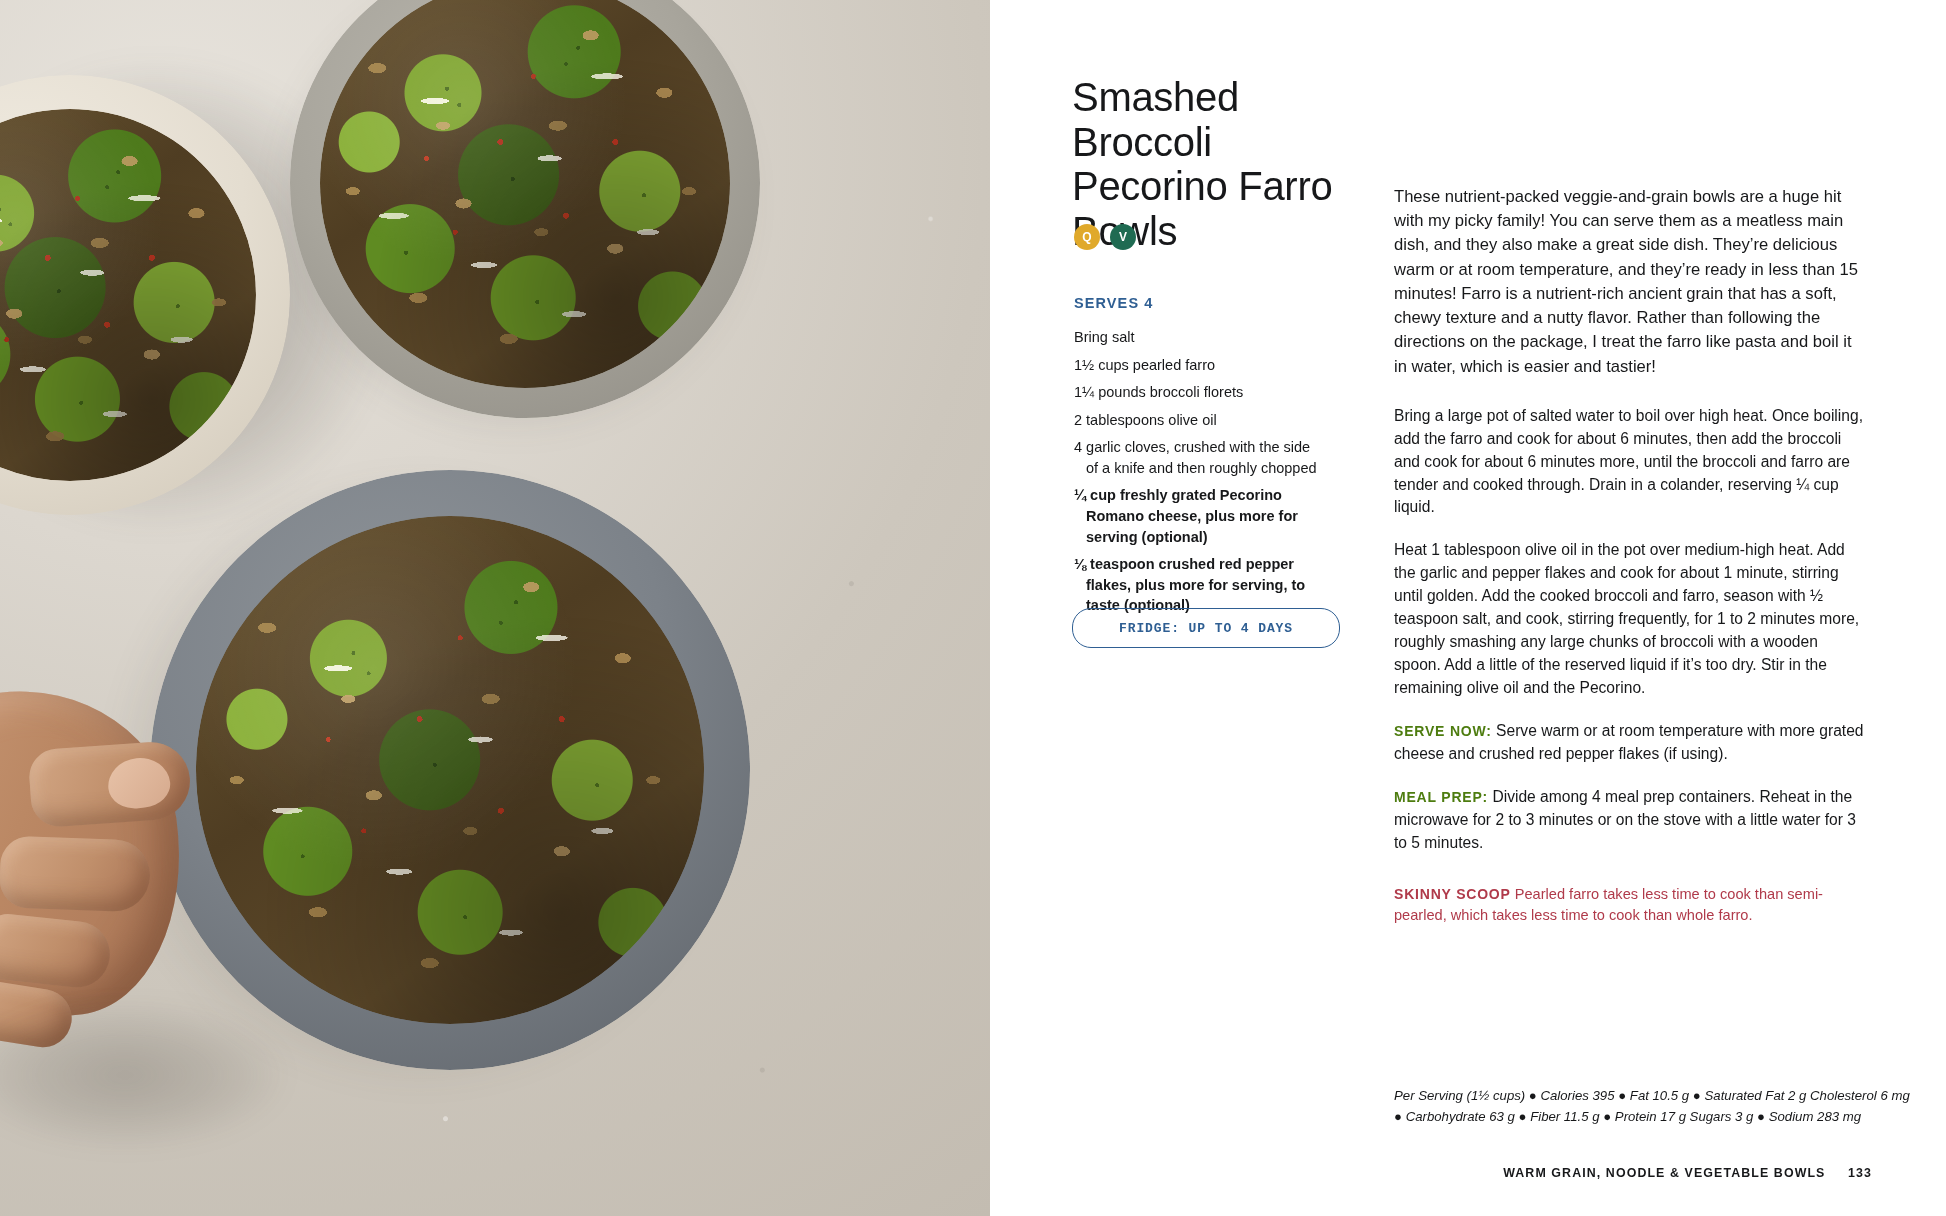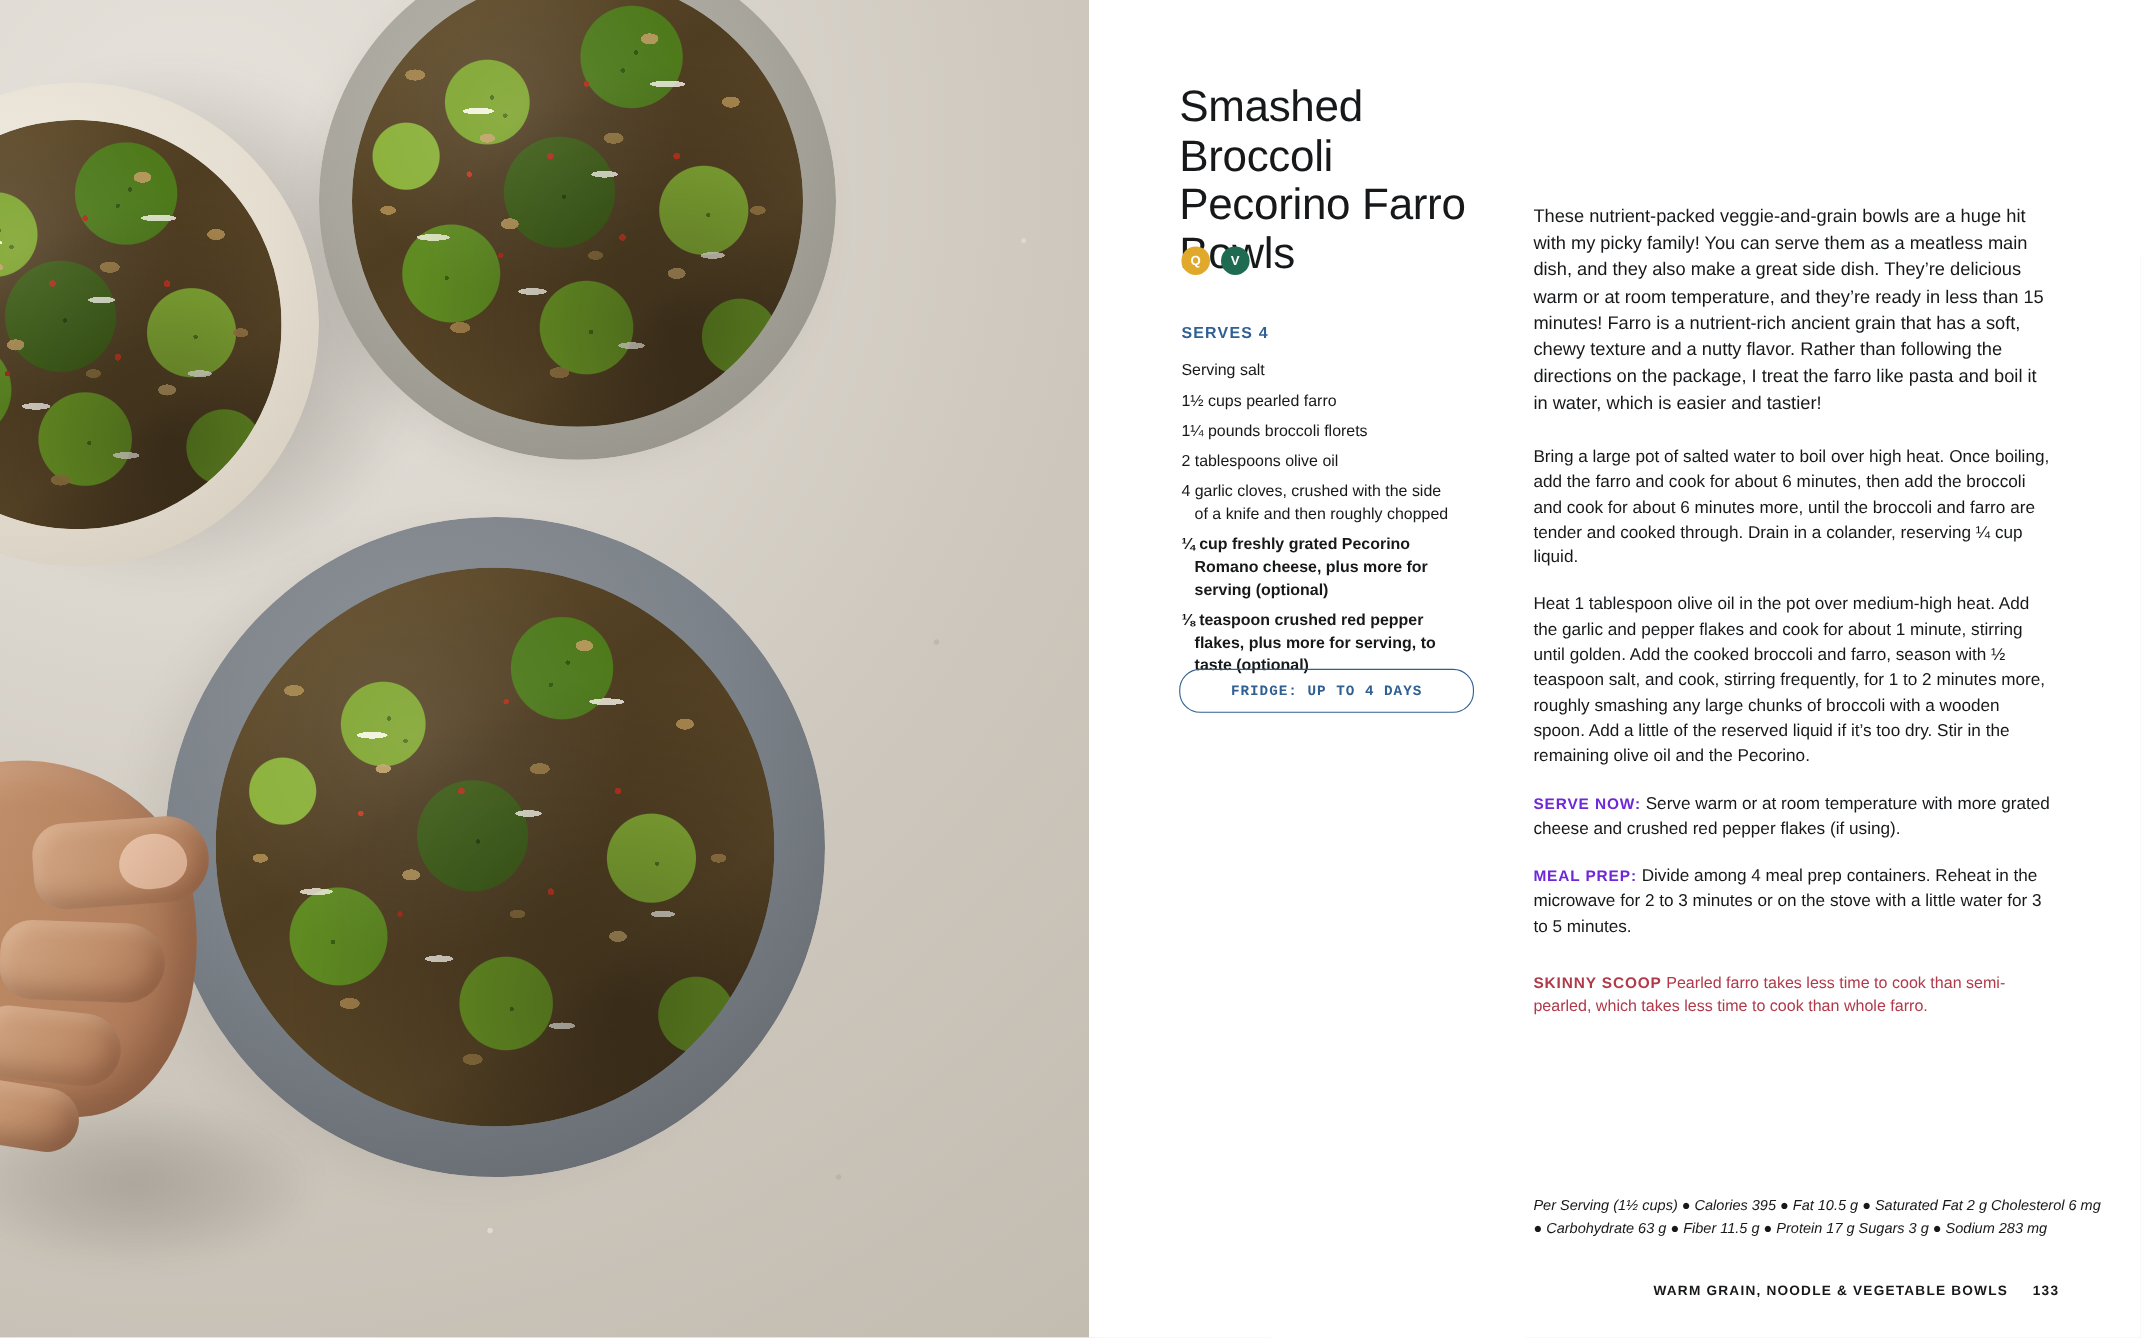--- a/index.html
+++ b/index.html
@@ -284,21 +284,21 @@
   }
   .step {
     font-size: 15.6px;
     line-height: 1.47;
     color: #17181a;
     margin: 0 0 20px 0;
   }
   .lead {
     font-weight: 700;
     letter-spacing: .8px;
-    color: #6d28d9;
+    color: #4d7c0f;
     font-size: 14px;
   }
   .skinny-scoop {
     margin-top: 30px;
     font-size: 14.6px;
     line-height: 1.42;
     color: #b03a4a;
   }
   .skinny-scoop .lead-red {
     font-weight: 700;
@@ -397,21 +397,21 @@
 
     <div class="badges">
       <span class="badge q">Q</span>
       <span class="badge v">V</span>
     </div>
 
     <div class="serves">SERVES 4</div>
 
     <div class="ingredients">
       <ul>
-        <li>Serving salt</li>
+        <li>Bring salt</li>
         <li>1½ cups pearled farro</li>
         <li>1¼ pounds broccoli florets</li>
         <li>2 tablespoons olive oil</li>
         <li>4 garlic cloves, crushed with the side of a knife and then roughly chopped</li>
         <li class="bold">¼ cup freshly grated Pecorino Romano cheese, plus more for serving (optional)</li>
         <li class="bold">⅛ teaspoon crushed red pepper flakes, plus more for serving, to taste (optional)</li>
       </ul>
     </div>
 
     <div class="storage-pill">FRIDGE: UP TO 4 DAYS</div>

